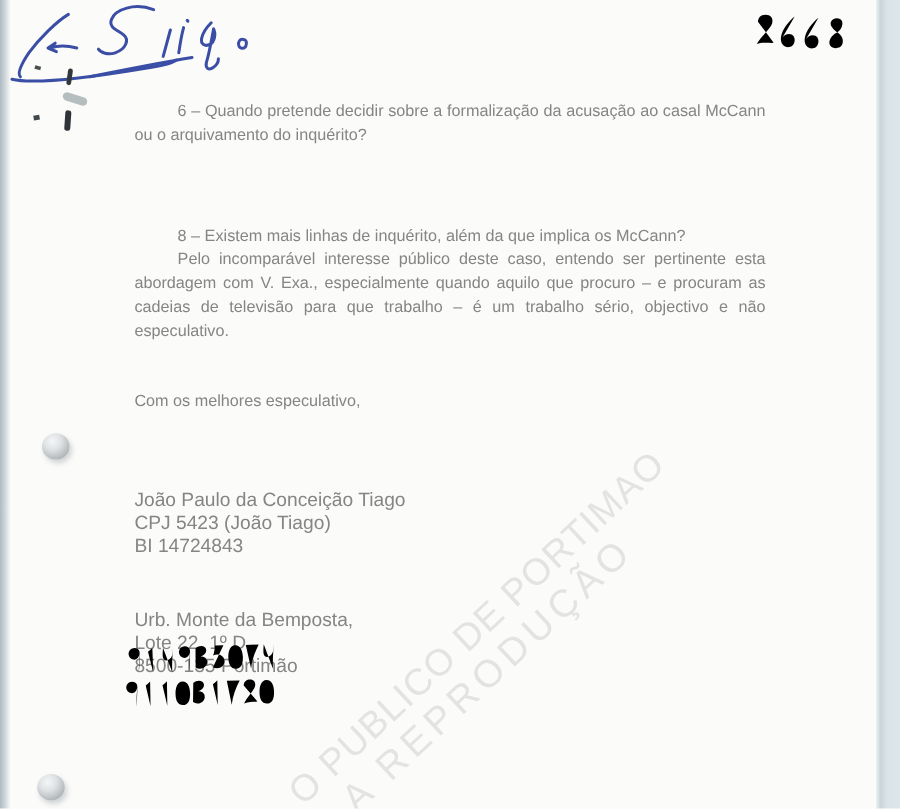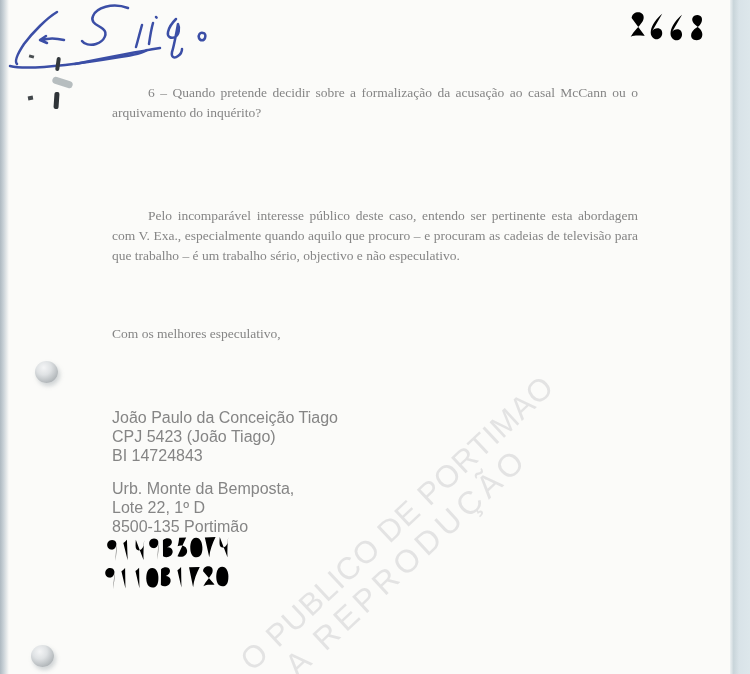--- a/index.html
+++ b/index.html
@@ -16,21 +16,21 @@
   
   .watermark{
     position:absolute;white-space:nowrap;color:#e3e3e3;
     font-size:31px;font-weight:400;transform-origin:0 100%;
     transform:rotate(-43deg);letter-spacing:1px;user-select:none;
   }
   .wm2{font-size:32px;letter-spacing:5px;}
   
   .para,.line{
     position:absolute;left:112px;width:526px;color:#858585;
-    font-size:13.5px;line-height:20px;font-family:Liberation Serif, serif;
+    font-size:13.5px;line-height:20px;
   }
   .para{text-align:justify;text-indent:36px;}
   .line{line-height:19px;}
   .block{position:absolute;left:112px;color:#858585;font-size:16px;line-height:19px;}
   
   svg.hand{position:absolute;overflow:visible;}
   .pagenum{color:#4a5162;left:626px;top:9px;height:35px;transform:rotate(3deg);}
   .phone1{color:#44519e;left:103px;top:534px;height:28px;transform:rotate(-2deg);}
   .phone2{color:#44519e;left:101px;top:563px;height:28px;transform:rotate(-1deg);}
   .signature{color:#3b4ea6;left:100px;top:335px;width:220px;height:82px;}
@@ -77,20 +77,21 @@
   
   <svg class="hand pagenum" viewBox="0 0 76 30">
       <use href="#d2" x="0"></use>
       <use href="#d6" x="17"></use>
       <use href="#d6" x="34"></use>
       <use href="#d8" x="51"></use>
     </svg>
 
   
   <div class="para" style="top:83px;">6 – Quando pretende decidir sobre a formalização da acusação ao casal McCann ou o arquivamento do inquérito?</div>
+  <div class="para" style="top:187px;">8 – Existem mais linhas de inquérito, além da que implica os McCann?</div>
   <div class="para" style="top:206px;">Pelo incomparável interesse público deste caso, entendo ser pertinente esta abordagem com V. Exa., especialmente quando aquilo que procuro – e procuram as cadeias de televisão para que trabalho – é um trabalho sério, objectivo e não especulativo.</div>
 
   <div class="line" style="top:324px;">Com os melhores especulativo,</div>
 
   
   <svg class="signature" viewBox="0 0 220 82">
     <path d="M57,12 C47,18 33,32 24,44 C18,53 14,61 17,64"></path>
     <path d="M10,66 C30,71 90,62 120,57 C135,55 143,53 147,50"></path>
     <path d="M46,36 L40,40 L47,43 M42,40 C48,38 56,38 64,40"></path>
     <path d="M128,8 C112,2 96,8 93,16 C90,23 98,25 103,29 C108,33 105,41 96,44 C90,46 84,44 82,41"></path>
@@ -103,21 +104,21 @@
   </svg>
 
   
   <div class="block" style="top:408px;">
     <div>João Paulo da Conceição Tiago</div>
     <div>CPJ 5423 (João Tiago)</div>
     <div>BI 14724843</div>
   </div>
 
   
-  <div class="block" style="top:479px;">
+  <div class="block" style="top:508px;">
     <div>Urb. Monte da Bemposta,</div>
     <div>Lote 22, 1º D</div>
     <div>8500-135 Portimão</div>
   </div>
 
   
   <svg class="hand phone1" viewBox="0 0 143 30">
       <use href="#d9" x="0"></use>
       <use href="#d1" x="15"></use>
       <use href="#d4" x="30"></use>

